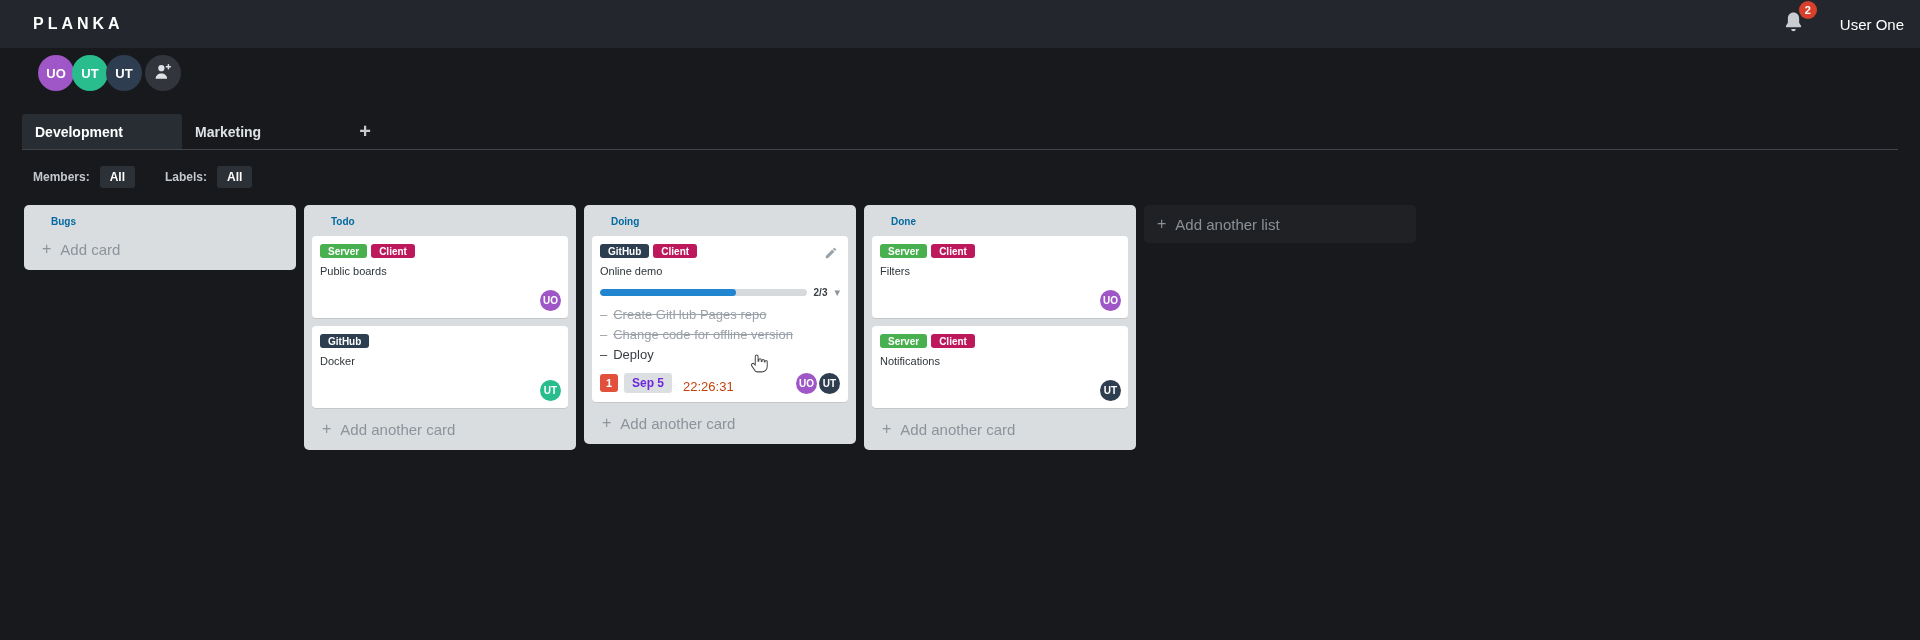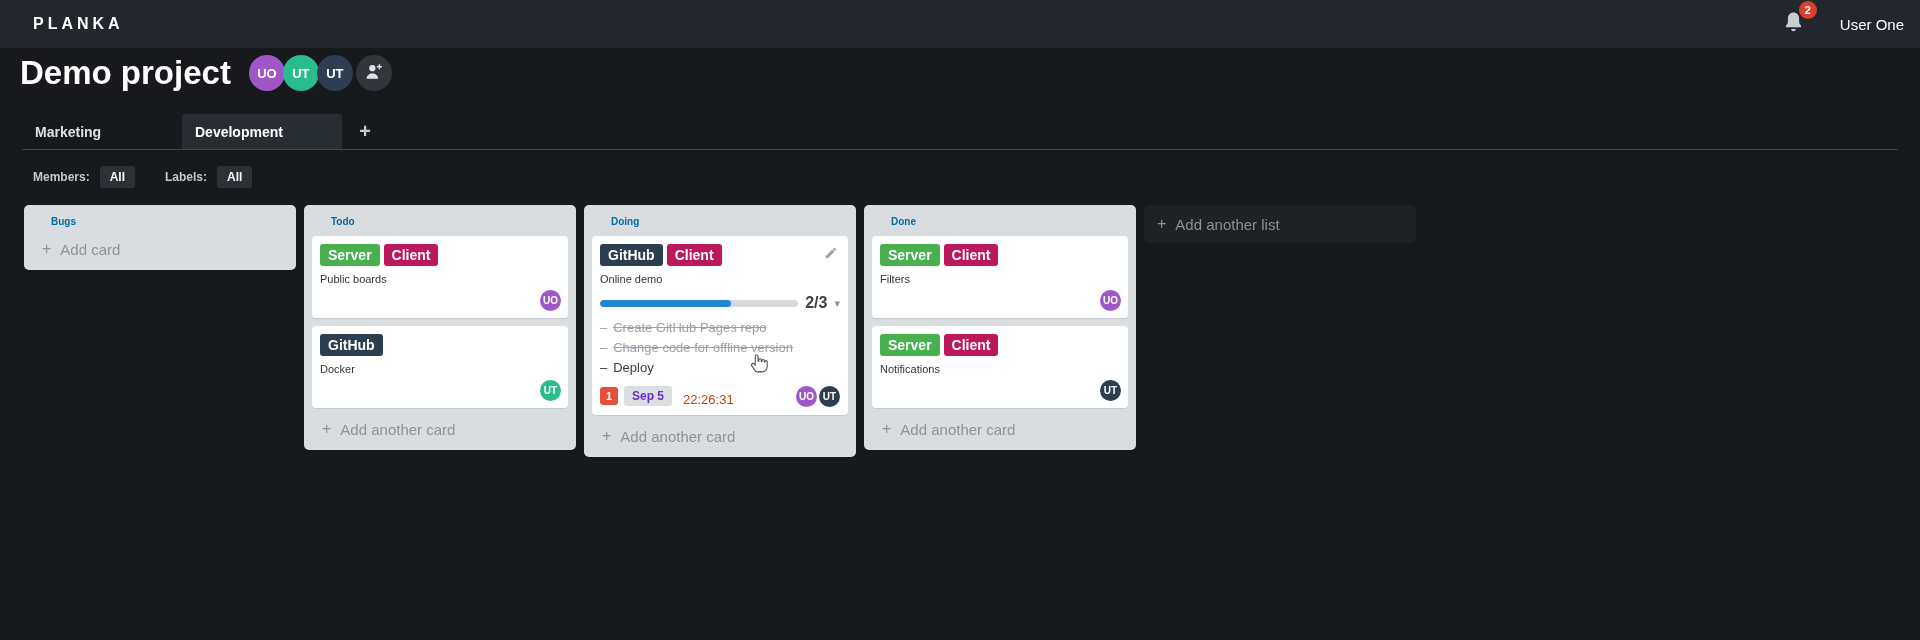--- a/index.html
+++ b/index.html
@@ -94,37 +94,37 @@
     cursor:pointer;
   }
   .cards { padding:0 8px; }
   .card {
     position:relative; background:#fff; border-radius:4px; margin-bottom:8px;
     padding:8px; box-shadow:0 1px 0 rgba(0,0,0,.09); cursor:pointer;
   }
   .card.simple { min-height:82px; }
   .chips-row { display:flex; align-items:center; gap:4px; }
   .label-chip {
-    height:22px; padding:0 8px; border-radius:3px; color:#fff;
-    font-size:14px; font-weight:bold; display:flex; align-items:center;
+    height:14px; padding:0 8px; border-radius:3px; color:#fff;
+    font-size:10px; font-weight:bold; display:flex; align-items:center;
   }
   .lbl-green  { background:#49b04f; }
   .lbl-yellow { background:#be185d; }
   .lbl-navy   { background:#2c3e50; }
   .card-title { margin-top:7px; font-size:11px; color:#2f353a; }
   .card-member { position:absolute; right:7px; bottom:7px; }
 
   .edit-icon { position:absolute; top:10px; right:10px; cursor:pointer; }
 
   .progress-row { display:flex; align-items:center; margin-top:9px; gap:7px; }
   .progress-track {
     flex:1; height:7px; background:#d6dadc; border-radius:4px; overflow:hidden;
   }
   .progress-fill { width:66%; height:100%; background:#2185d0; border-radius:4px; }
-  .fraction { font-size:16px; font-weight:bold; color:#3a4046; }
+  .fraction { font-size:10px; font-weight:bold; color:#3a4046; }
   .caret { font-size:11px; color:#8b939b; cursor:pointer; }
 
   .tasks { margin-top:6px; }
   .task { font-size:13px; color:#363c42; line-height:20px; display:flex; gap:6px; }
   .task .dash { color:#9aa1a8; }
   .task.open .dash { color:#363c42; }
   .task.done .task-text { color:#9aa1a8; text-decoration:line-through; }
 
   .card-footer { display:flex; align-items:center; margin-top:7px; gap:6px; }
   .notif-badge {
@@ -166,40 +166,39 @@
             <path d="M9.8 18.2a2.2 2.2 0 0 0 4.4 0z" fill="#c9cdd1"></path>
           </svg>
       </span>
       <div class="bell-badge">2</div>
     </div>
     <div class="user-name">User One</div>
   </div>
 </div>
 
 <div class="project-row">
-  <div class="project-title">Demo project</div>
   <div class="project-members">
     <div class="avatar lg av-purple">UO</div>
     <div class="avatar lg av-teal">UT</div>
     <div class="avatar lg av-dark">UT</div>
     <div class="add-member-btn">
       <span>
         <svg viewBox="0 0 24 22" width="20" height="18">
             <circle cx="10" cy="7.5" r="3.8" fill="#dfe2e5"></circle>
             <path d="M3 20.5c0-3.8 3.1-6.3 7-6.3s7 2.5 7 6.3z" fill="#dfe2e5"></path>
             <path d="M18.6 3.2v5M16.1 5.7h5" stroke="#dfe2e5" stroke-width="1.8" stroke-linecap="round"></path>
           </svg>
       </span>
     </div>
   </div>
 </div>
 
 <div class="tabs-row">
+  <div class="tab active">Development</div>
   <div class="tab">Marketing</div>
-  <div class="tab active">Development</div>
   <div class="tab-add">+</div>
 </div>
 
 <div class="filters-row">
   <span class="filter-label">Members:</span>
   <span class="filter-chip first">All</span>
   <span class="filter-label">Labels:</span>
   <span class="filter-chip">All</span>
 </div>
 

